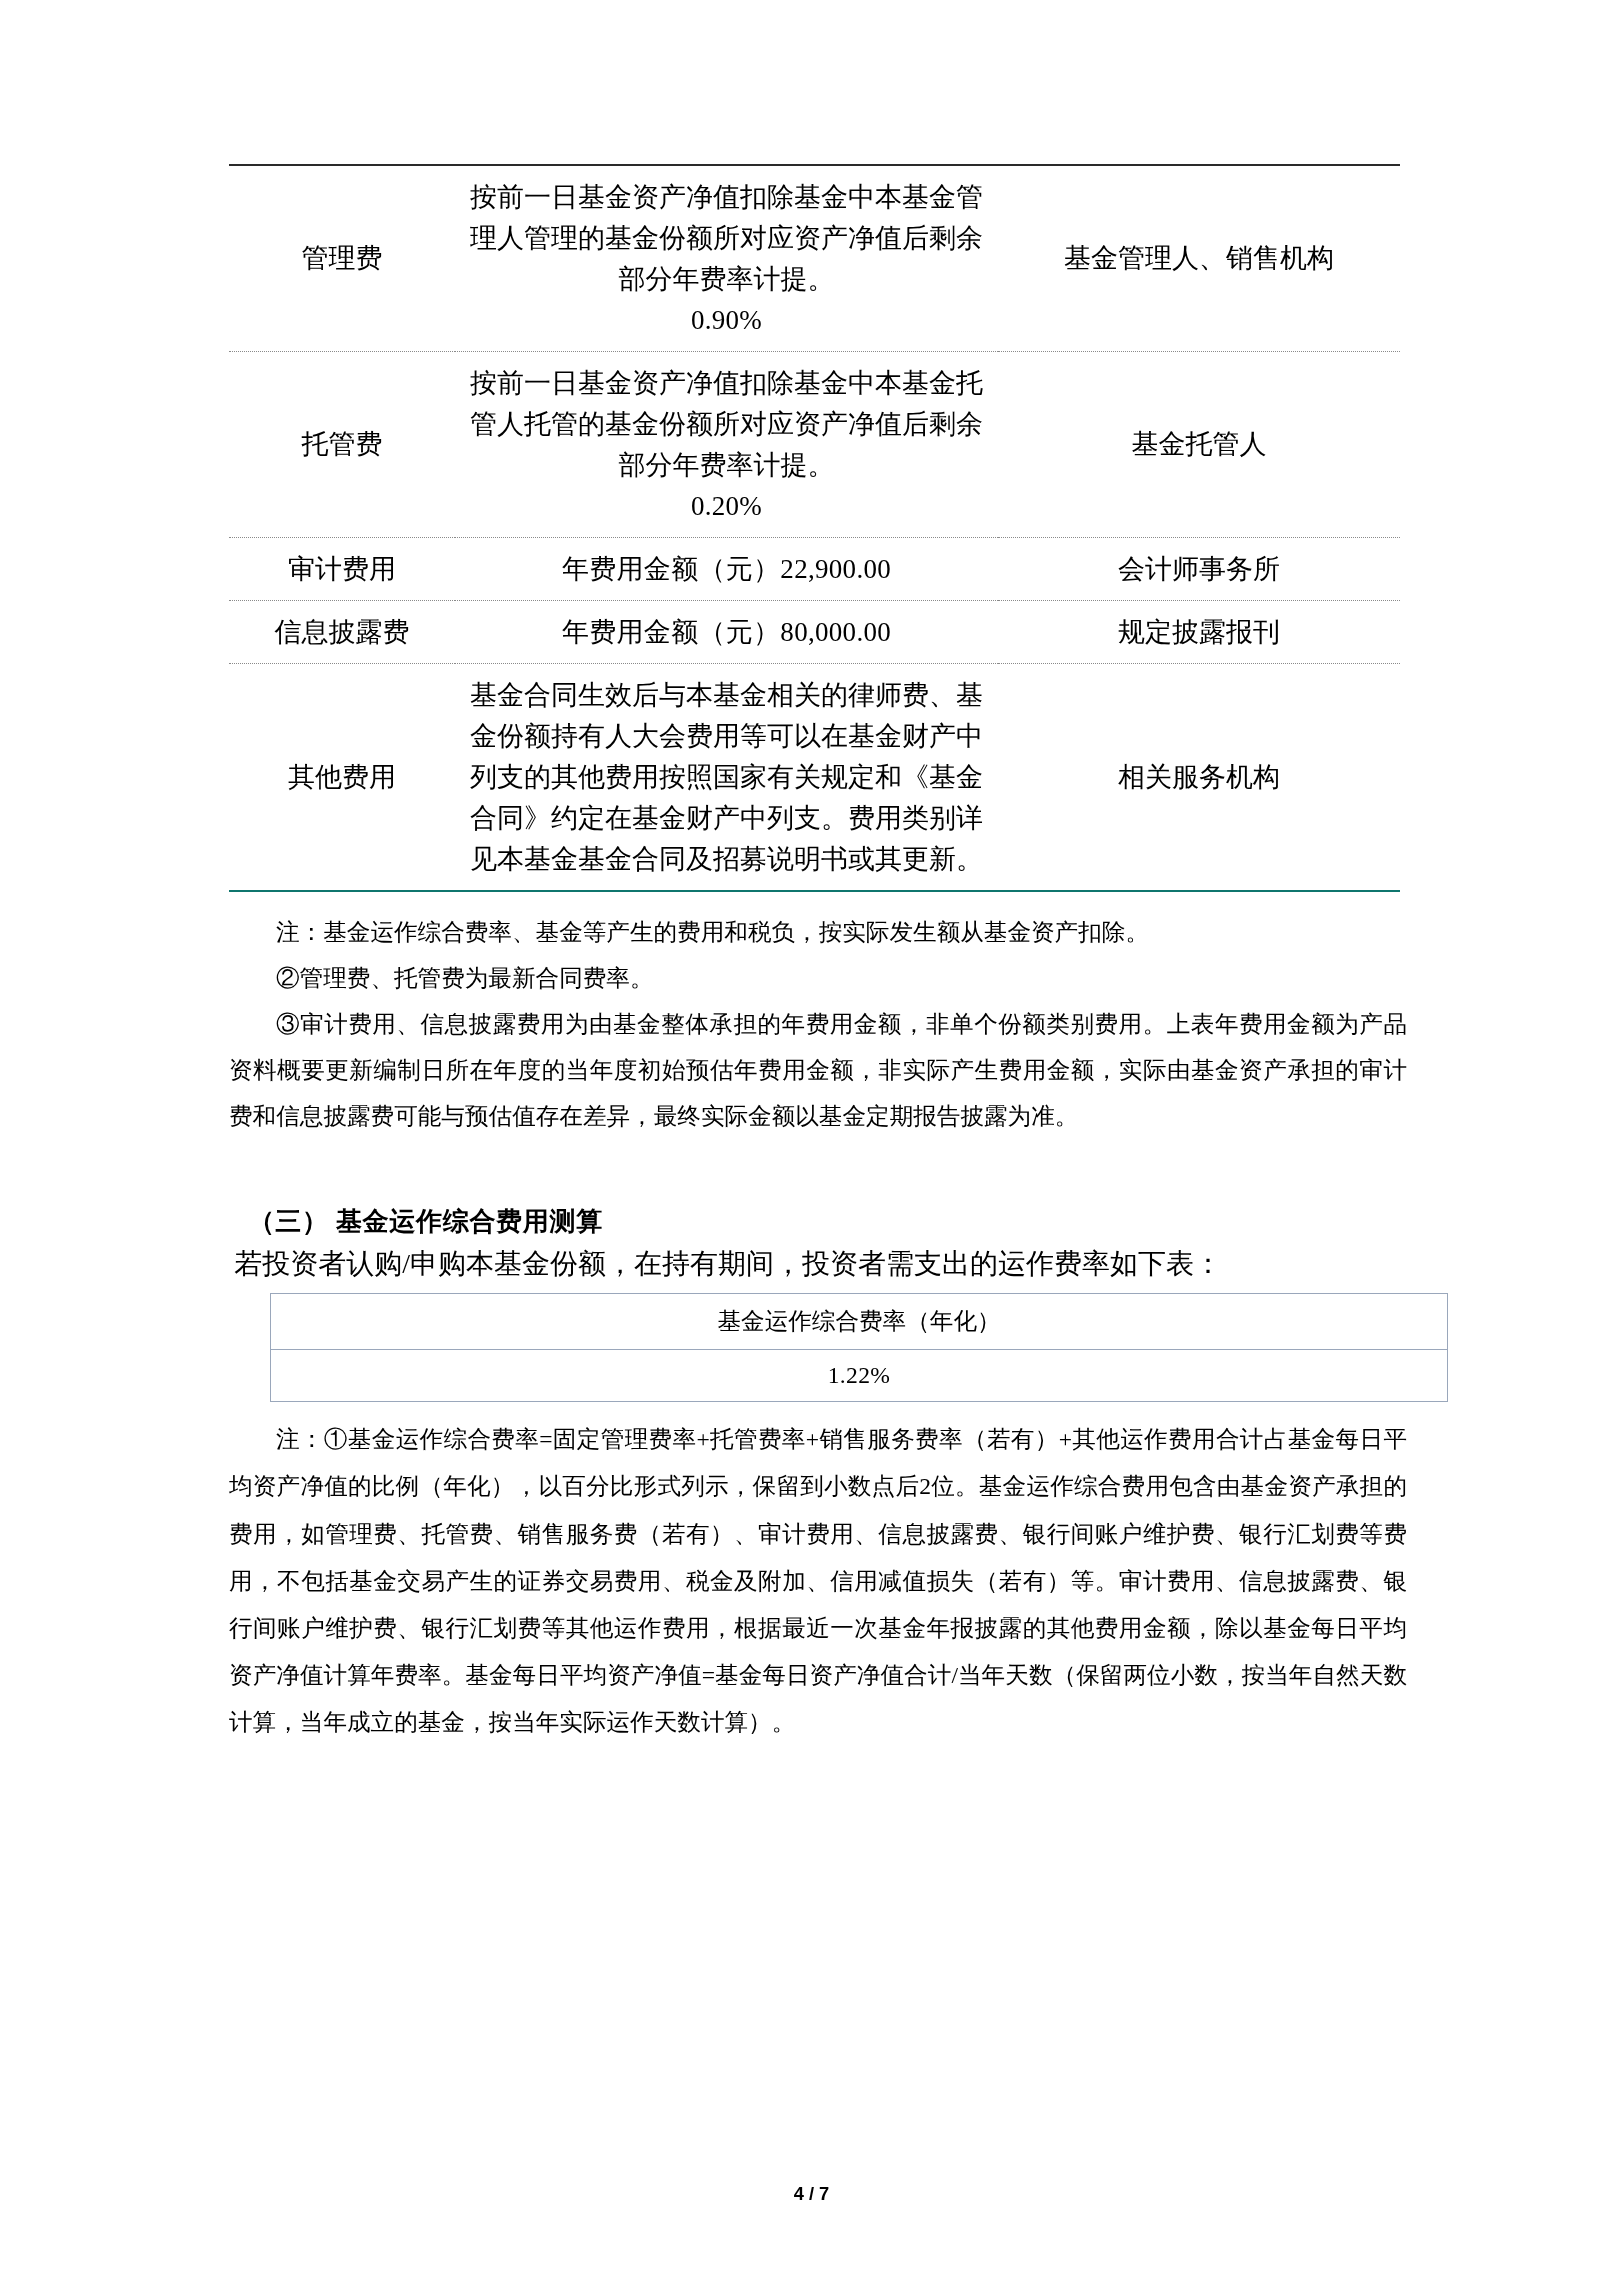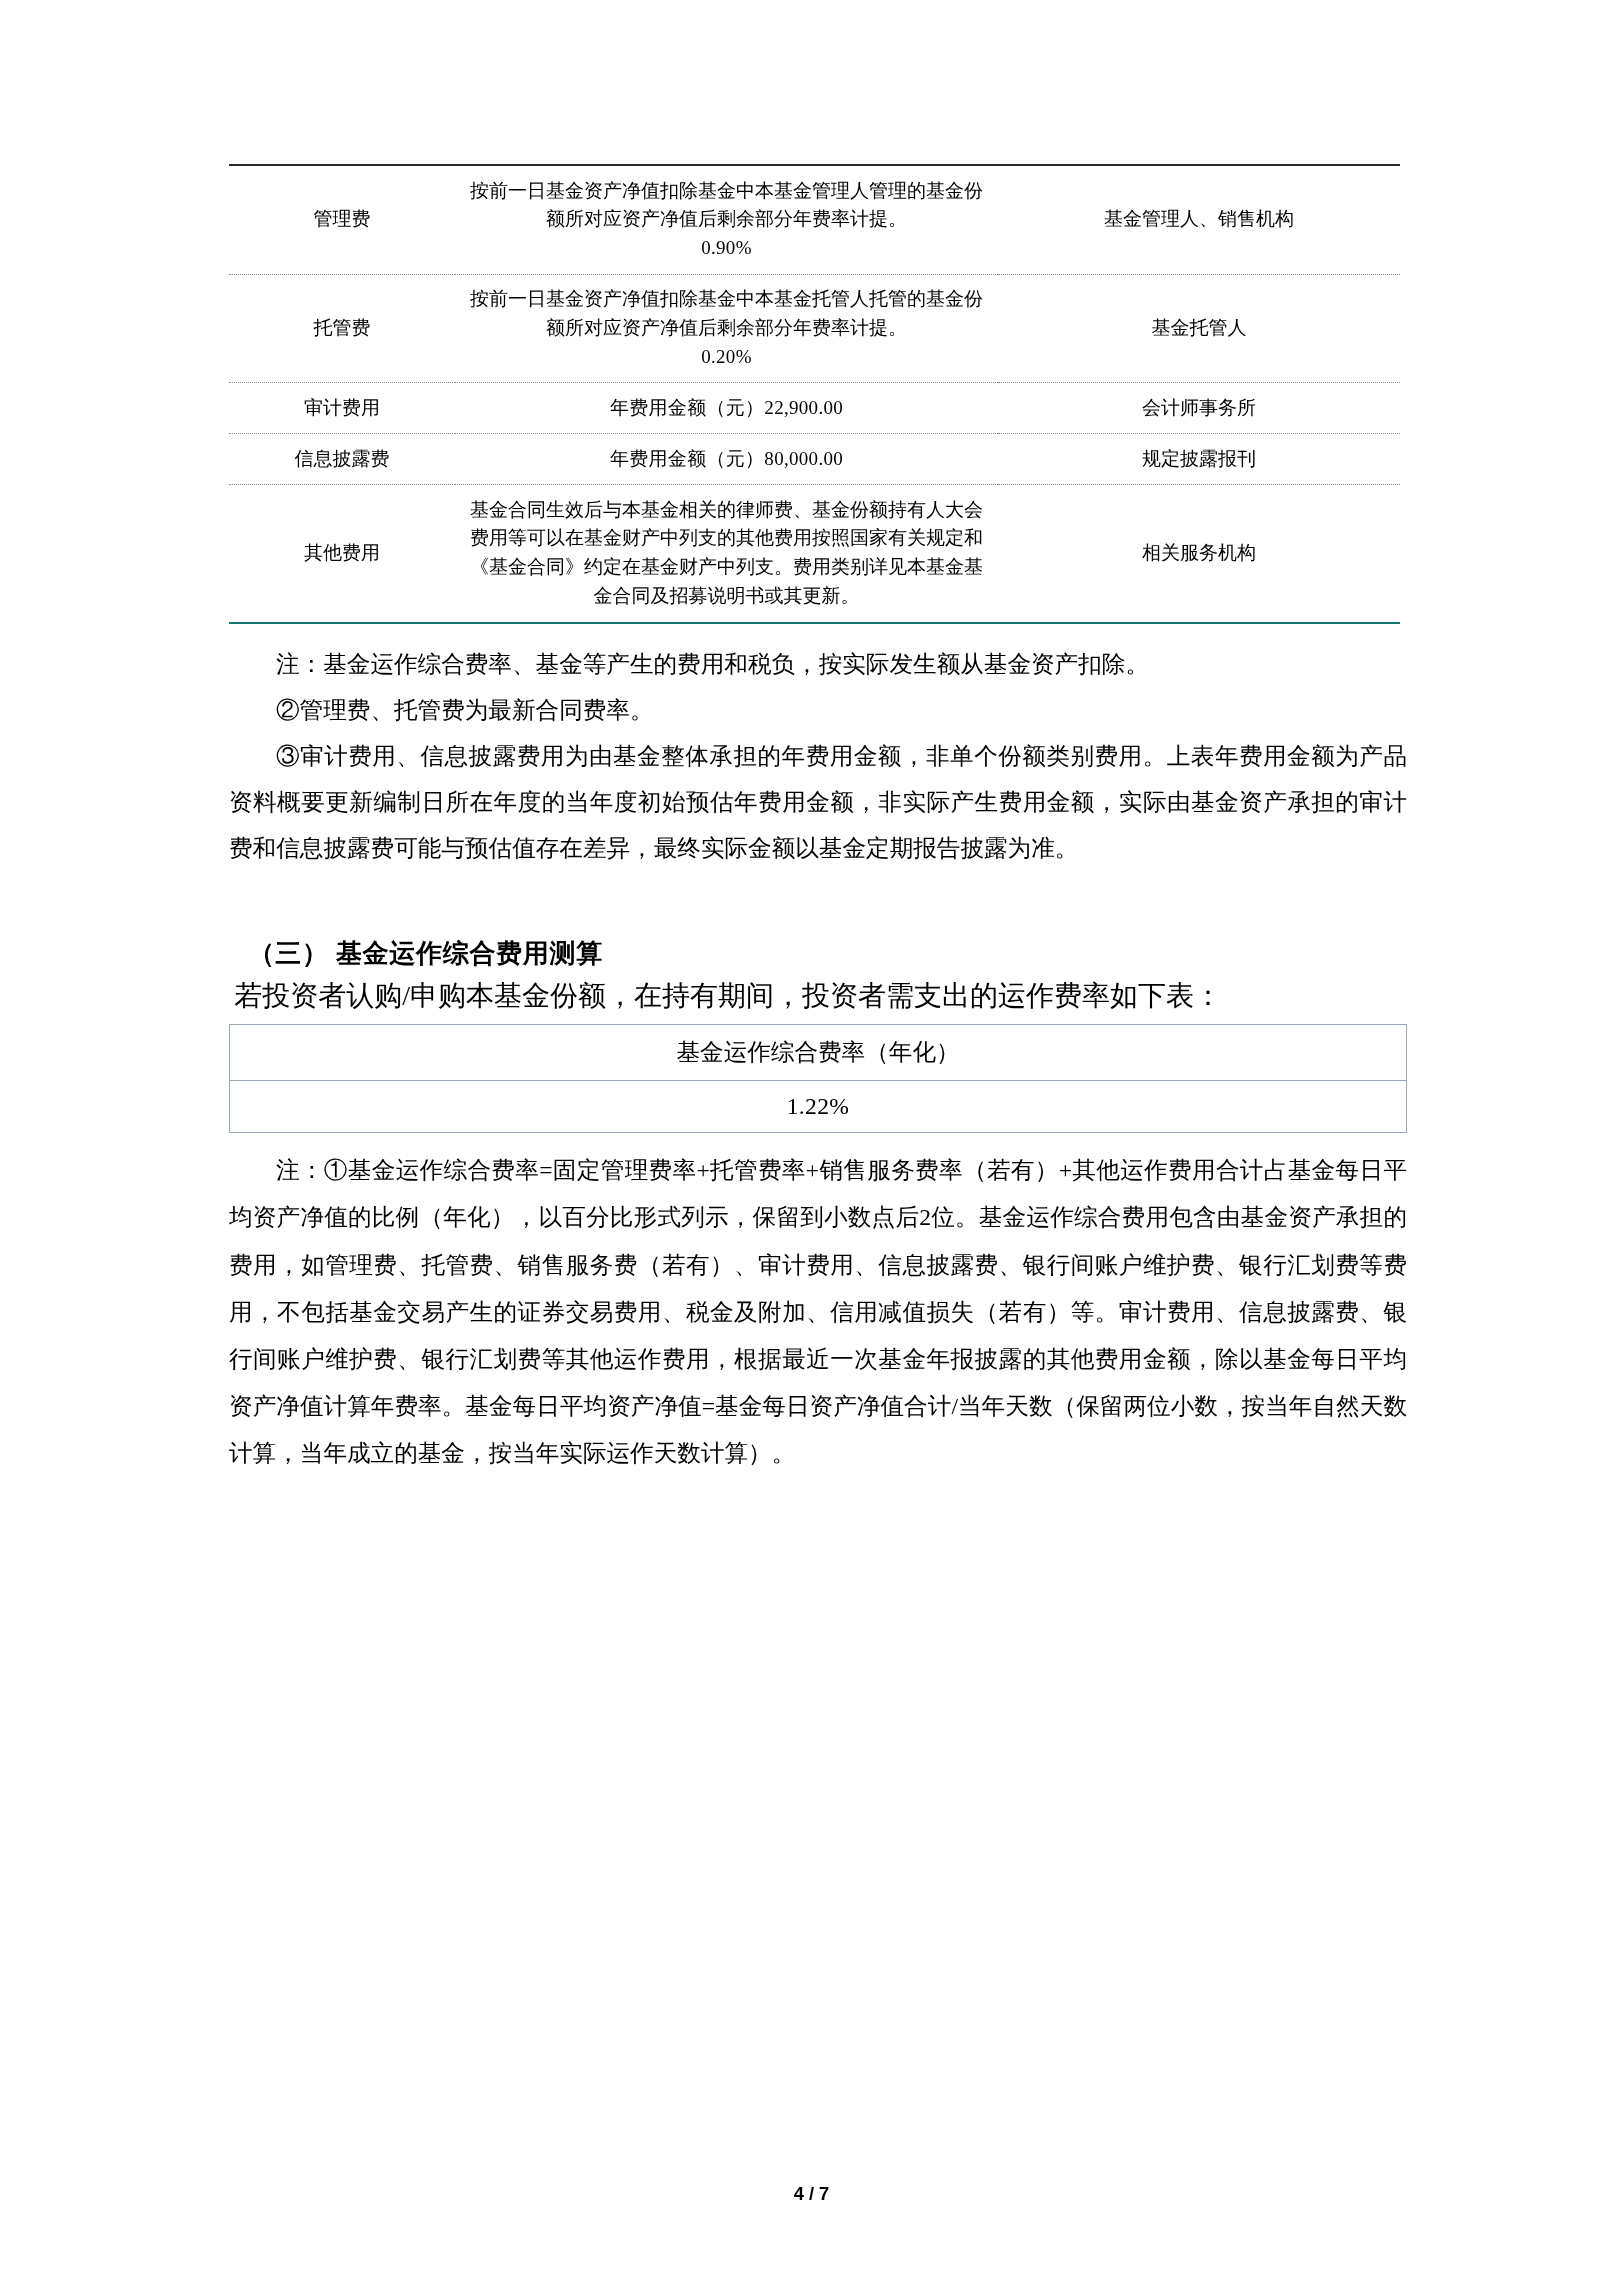--- a/index.html
+++ b/index.html
@@ -32,21 +32,21 @@
   table.fee-table col.c2 { width: 543px; }
   table.fee-table col.c3 { width: 402px; }
 
   table.fee-table tr.top-row td {
     border-top: 2px solid #2a2a2a;
   }
   table.fee-table td {
     border-bottom: 1.3px dotted #8a8a8a;
     text-align: center;
     vertical-align: middle;
-    font-size: 19px;
+    font-size: 27px;
     line-height: 1.52;
     padding: 10.5px 6.5px;
     font-family: "Liberation Serif", "DejaVu Serif", serif;
   }
   table.fee-table tr.last-row td {
     border-bottom: 2px solid #0f766e;
   }
   .num {
     font-family: "Liberation Serif", "DejaVu Serif", serif;
     letter-spacing: 0.3px;
@@ -87,20 +87,21 @@
     font-size: 28px;
     text-indent: 5.2px;
   }
 
   
   table.ratio-table {
     margin-top: 9.2px;
     width: 1178px;
     border-collapse: collapse;
     table-layout: fixed;
+    margin-left: 41px;
   }
   table.ratio-table td {
     border: 1.3px solid #9aa7bb;
     text-align: center;
     font-size: 23.6px;
     padding: 11.8px 6.5px;
   }
   table.ratio-table td.head {
     border-bottom: 1.3px dotted #9aa7bb;
   }

